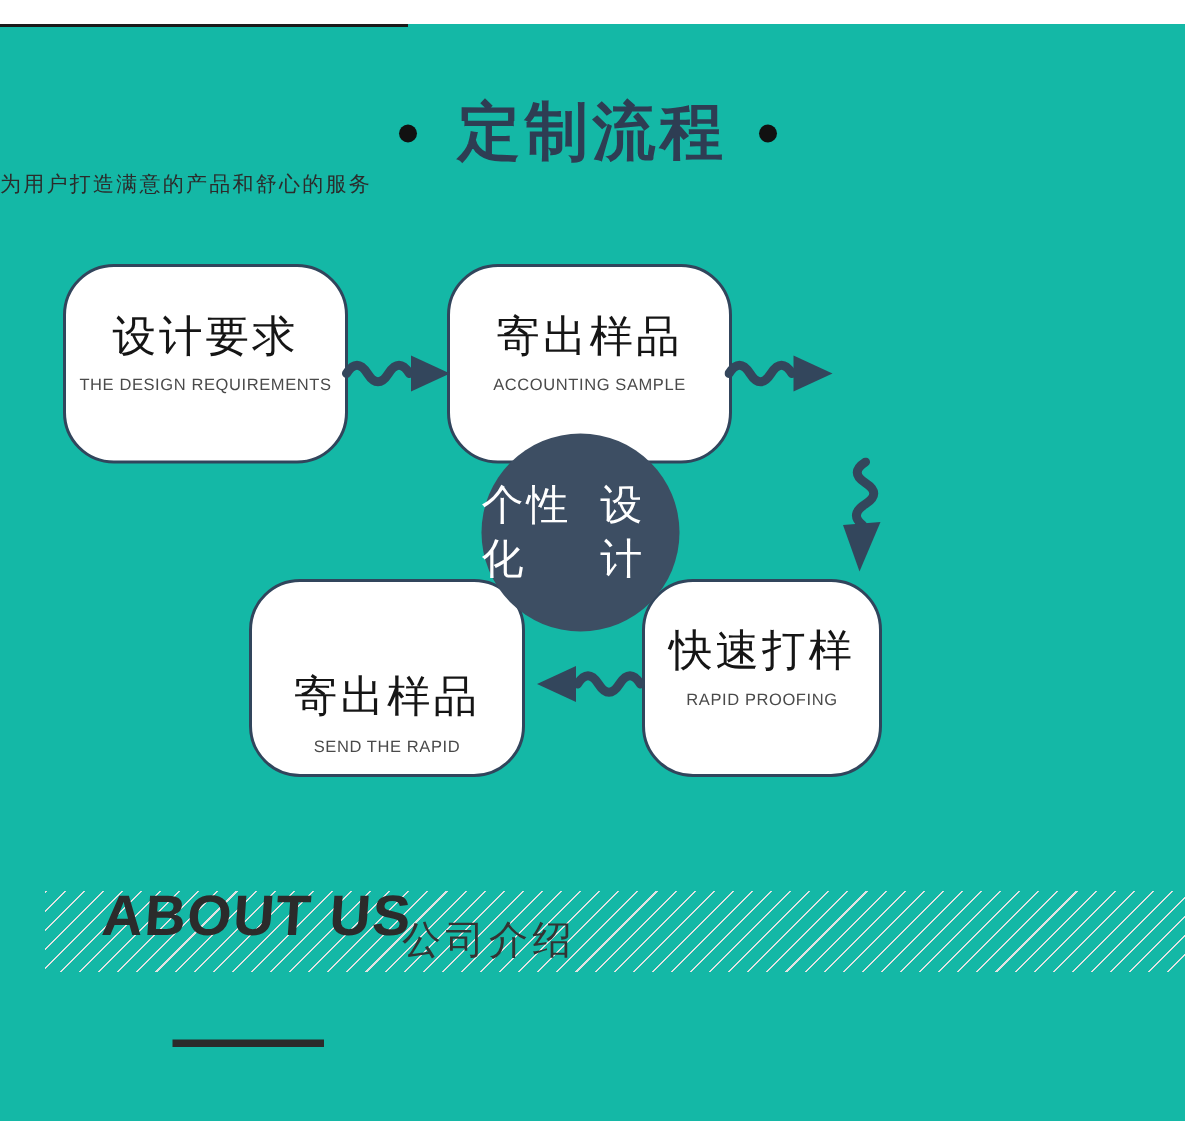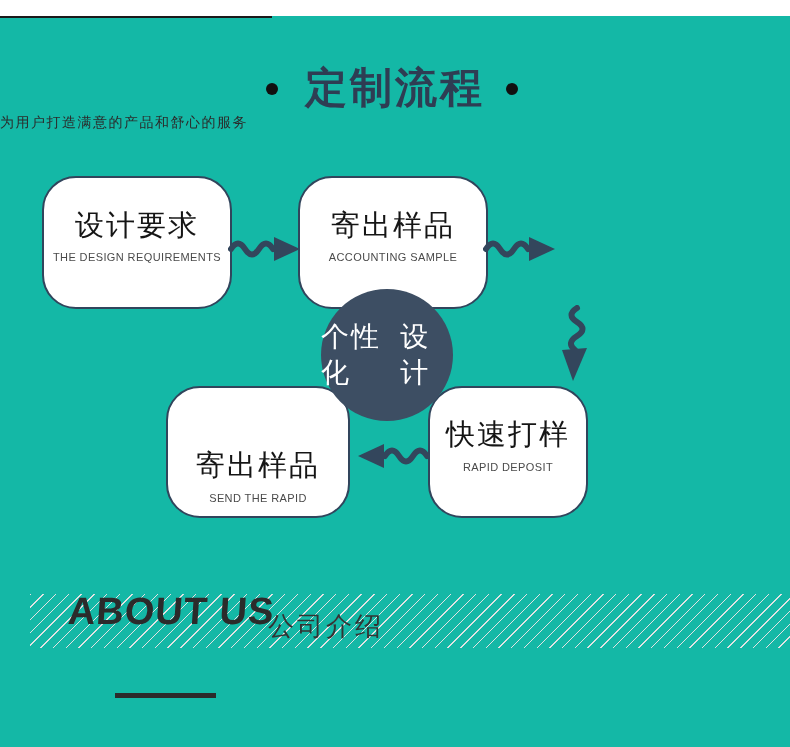--- a/index.html
+++ b/index.html
@@ -118,21 +118,21 @@
   <div class="flow-box fb-2">
     <div class="flow-title">寄出样品</div>
     <div class="flow-sub">ACCOUNTING SAMPLE</div>
   </div>
   <div class="flow-box fb-4">
     <div class="flow-title">寄出样品</div>
     <div class="flow-sub">SEND THE RAPID</div>
   </div>
   <div class="flow-box fb-5">
     <div class="flow-title">快速打样</div>
-    <div class="flow-sub">RAPID DEPOSIT</div>
+    <div class="flow-sub">RAPID PROOFING</div>
   </div>
 
   <div class="flow-circle">
     <span>个性化</span>
     <span>设计</span>
   </div>
 
   <svg class="arrow ar-1" width="74" height="32" viewBox="0 0 74 32">
     <path d="M3,16 q7,-11 14,0 t14,0 t14,0" fill="none" stroke="#33465c" stroke-width="6" stroke-linecap="round"></path>
     <polygon points="46,4 72,16 46,28" fill="#33465c"></polygon>

